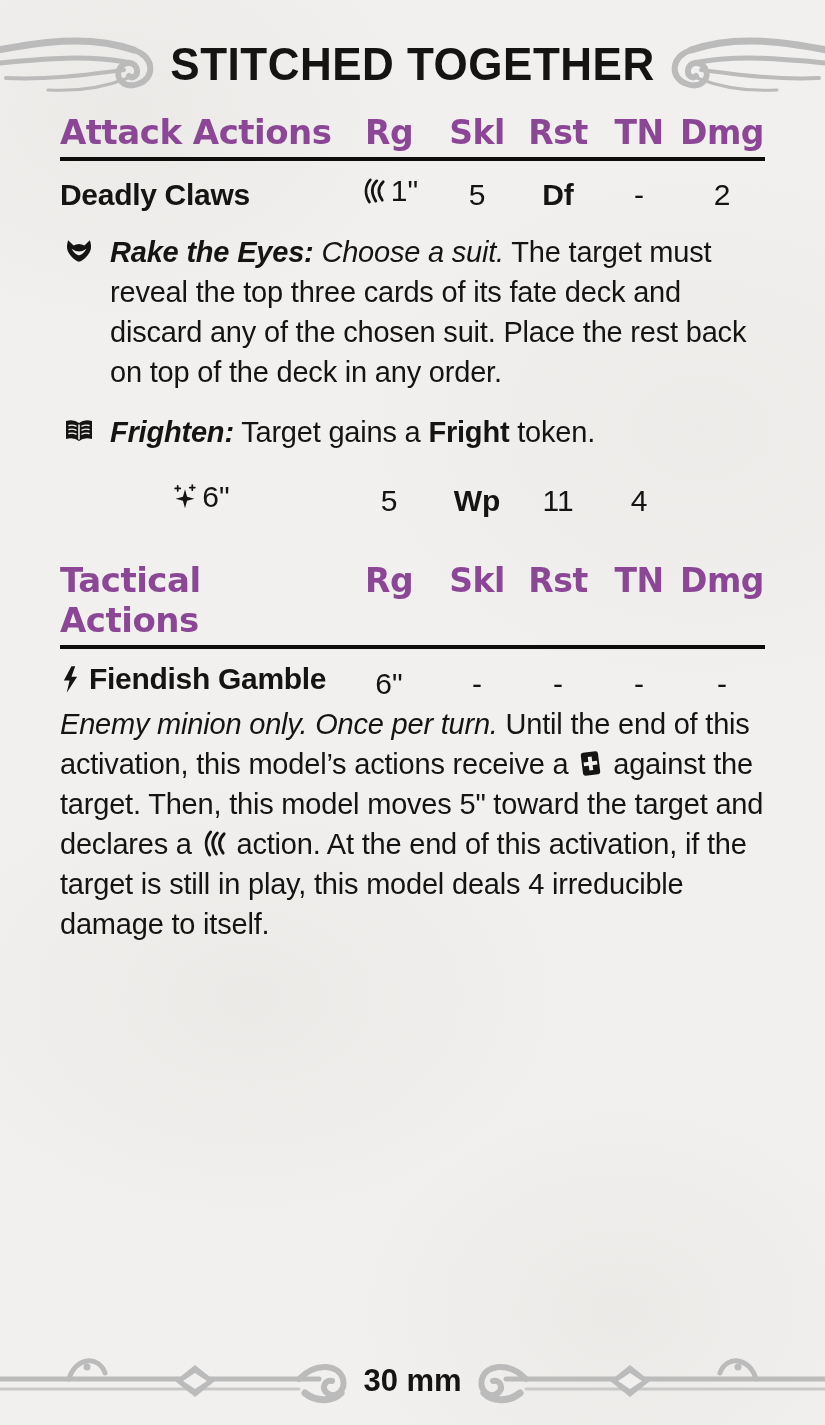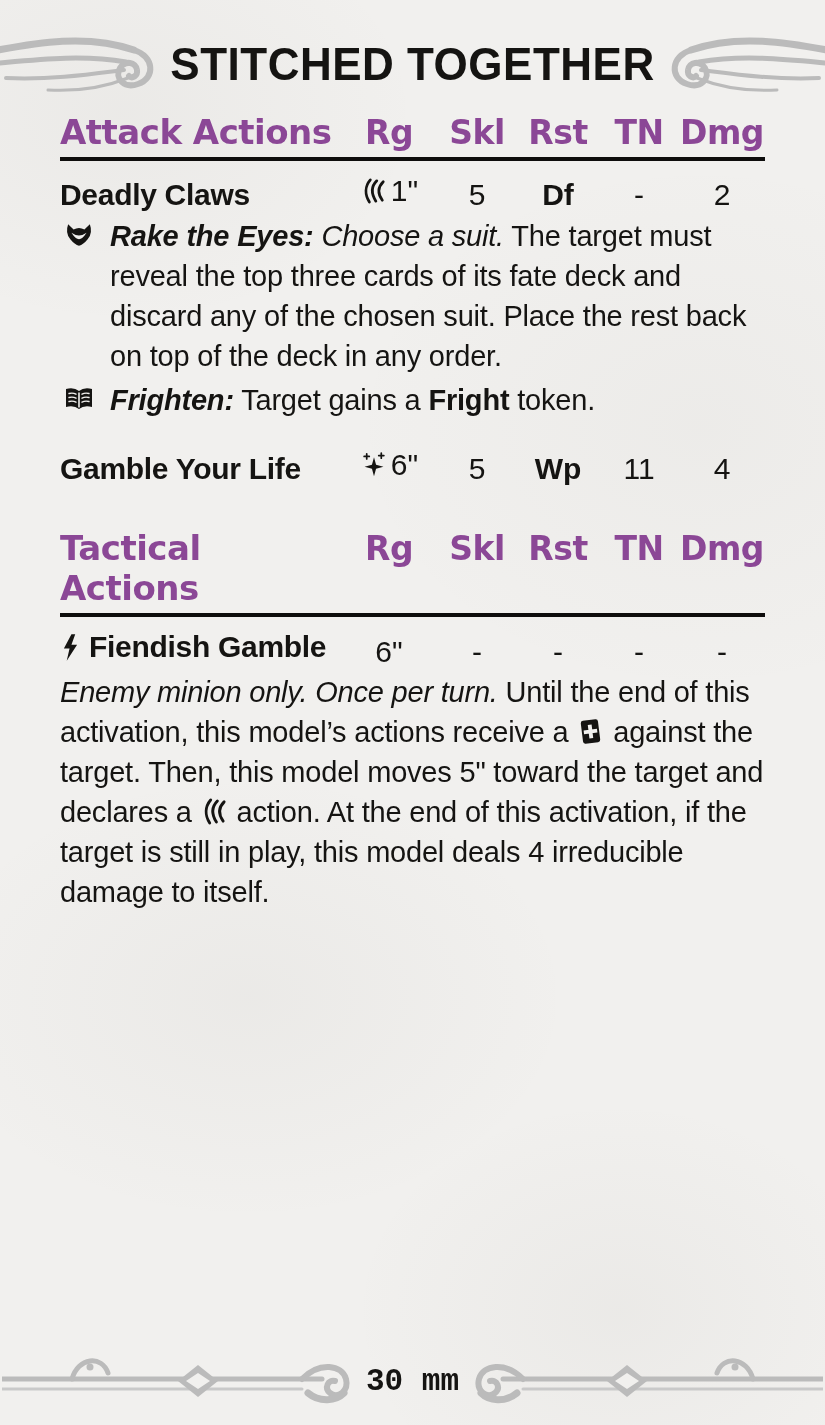--- a/index.html
+++ b/index.html
@@ -38,32 +38,32 @@
     display:grid;grid-template-columns:1fr 96px 80px 82px 80px 86px;
     align-items:baseline;font-size:30px;margin-top:13px;
   }
   .stat-row .name{font-weight:700;letter-spacing:-0.3px;display:flex;align-items:center;gap:8px;}
   .stat-row .cell{text-align:center;}
   .stat-row .rg-cell{display:flex;align-items:center;justify-content:center;gap:3px;}
   .stat-row .rst-b{font-weight:700;}
   .desc,.trigger{
     font-size:29px;line-height:40px;letter-spacing:-0.2px;margin-top:3px;
   }
-  .trigger{position:relative;padding-left:50px;margin-top:4px;}
+  .trigger{position:relative;padding-left:50px;margin-top:20px;}
   .trigger .suit{position:absolute;left:4px;top:6px;}
   .s-n{font-style:normal;font-weight:400;}
   .s-b{font-weight:700;}
   .s-i{font-style:italic;}
   .s-bi{font-weight:700;font-style:italic;}
   .icon-inline{display:inline-block;vertical-align:-4px;margin:0 2px;}
   .gap-lg{margin-top:28px;}
   .sec2{margin-top:42px;}
   .footer{
     position:absolute;left:0;right:0;top:1346px;height:70px;
-    display:flex;align-items:center;justify-content:center;gap:8px;font-family:Liberation Mono, monospace;
+    display:flex;align-items:center;justify-content:center;gap:8px;
   }
   .base-size{font-size:31px;font-weight:700;white-space:nowrap;padding:0 4px;}
   svg{display:block;}
 </style>
 </head>
 <body>
 
 <div class="card">
 
   <div class="header">
@@ -134,23 +134,20 @@
             <svg width="30" height="26" viewBox="0 0 30 24" fill="none">
               <path d="M15,4 Q10,0 2,2 L2,20 Q10,18 15,22 Q20,18 28,20 L28,2 Q20,0 15,4 Z" fill="#151412"></path>
               <path d="M15,5.5 L15,20.5" stroke="#f1f0ee" stroke-width="1.6"></path>
               <g stroke="#f1f0ee" stroke-width="1.4" stroke-linecap="round">
                 <path d="M5,6.5 Q9,5.5 12,7.2 M5,10.5 Q9,9.5 12,11.2 M5,14.5 Q9,13.5 12,15.2"></path>
                 <path d="M25,6.5 Q21,5.5 18,7.2 M25,10.5 Q21,9.5 18,11.2 M25,14.5 Q21,13.5 18,15.2"></path>
               </g>
             </svg>
           </span><span class="s-bi">Frighten:</span><span class="s-n"> Target gains a </span><span class="s-b">Fright</span><span class="s-n"> token.</span></div>
         <div class="stat-row gap-lg">
-          <div class="name">
-            <span>Gamble Your Life</span>
-          </div>
           <div class="cell rg-cell">
             <span class="icon-inline">
               <svg width="24" height="28" viewBox="0 0 28 30" fill="none">
                 <path d="M14,6 L16.4,14.6 L25,17 L16.4,19.4 L14,28 L11.6,19.4 L3,17 L11.6,14.6 Z" fill="#151412"></path>
                 <g stroke="#151412" stroke-width="2" stroke-linecap="round">
                   <path d="M5.5,2 V8 M2.5,5 H8.5"></path>
                   <path d="M22.5,1 V7 M19.5,4 H25.5"></path>
                 </g>
               </svg>
             </span>

